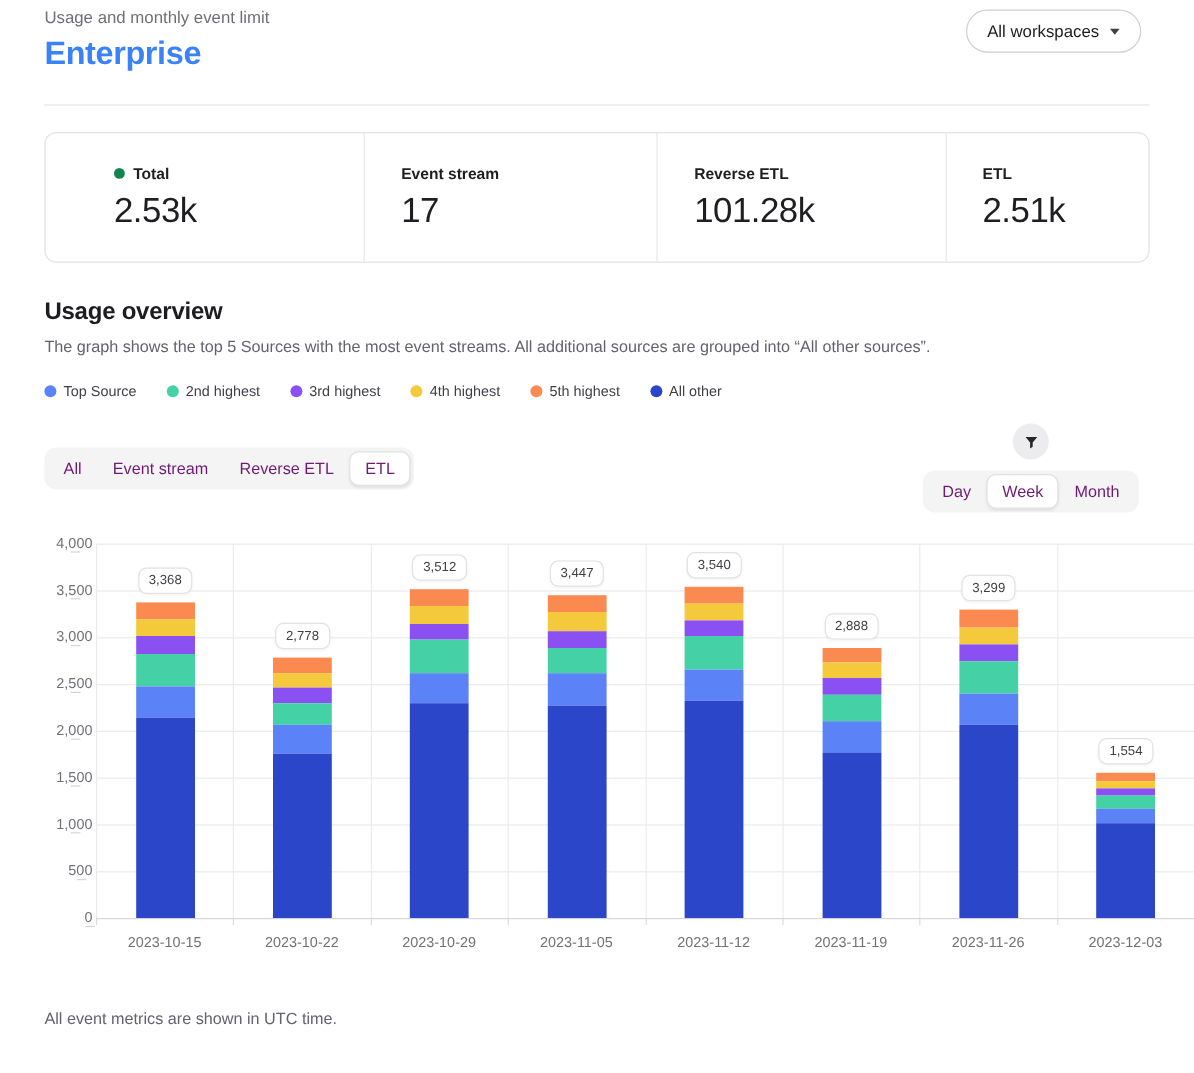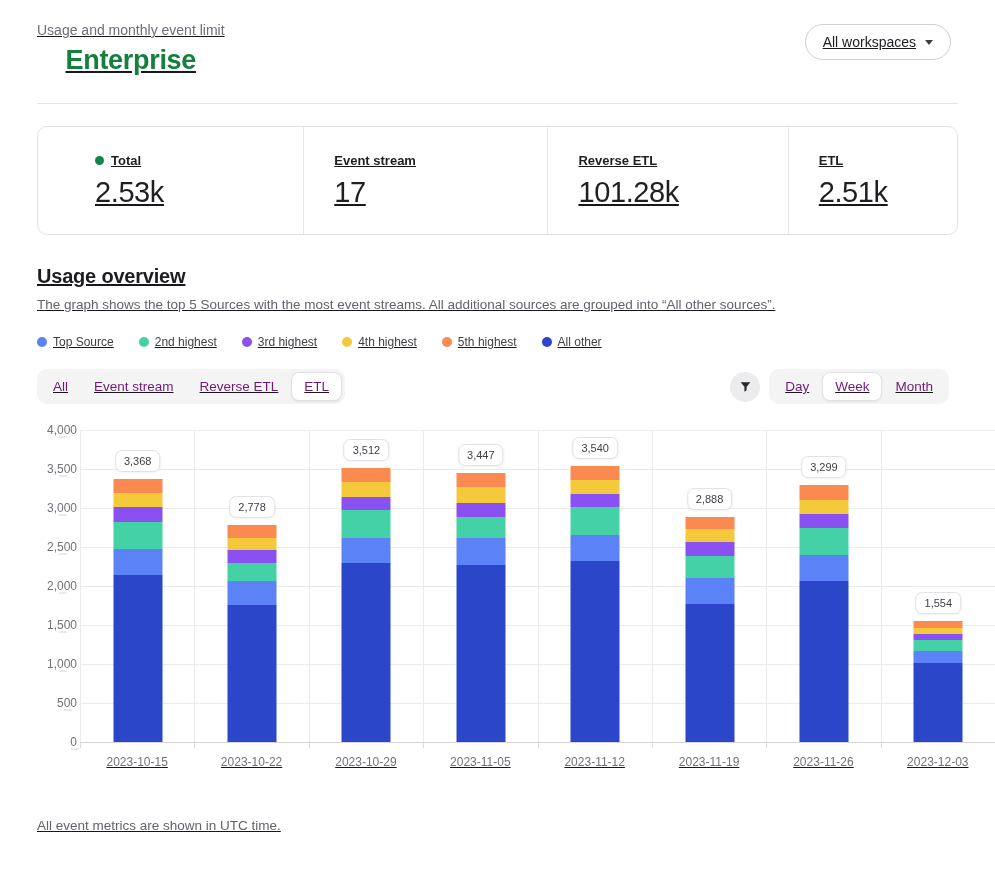--- a/index.html
+++ b/index.html
@@ -2,26 +2,26 @@
 <html><head>
 <meta charset="utf-8">
 <style>
   * { box-sizing: border-box; }
   html,body { margin:0; padding:0; }
   body {
     width: 995px; height: 894px; overflow: hidden;
     background: #ffffff; color: #18181b;
     font-family: "Liberation Sans", sans-serif;
   }
-  .page { padding-top: 20px; text-decoration: underline; }
+  .page { padding-top: 4px; }
 
   
   .header { display:flex; justify-content:space-between; align-items:flex-start; padding:0 44px 0 37px; }
   .eyebrow { font-size:14px; color:#6e6e78; margin:2px 0 7px; }
-  .title { font-size:27px; font-weight:600; letter-spacing:-0.3px; color:#15803d;text-align:center; }
+  .title { font-size:27px; font-weight:600; letter-spacing:-0.3px; color:#3b82f6; }
   .ws-btn { display:flex; align-items:center; gap:9px; border:1px solid #cfcfd4; border-radius:20px;
     padding:9px 17px; font-size:14px; font-weight:500; background:#fff; margin-top:4px; cursor:pointer; color:#1c1c21; }
   .chev { width:0; height:0; border-left:4.5px solid transparent; border-right:4.5px solid transparent; border-top:5.5px solid #3f3f46; margin-top:1px; }
   .hr { border-top:1px solid #e4e4e7; margin:27px 37px 0; }
 
   
   .section-sub { padding:0 37px; margin-top:31px; font-size:14px; color:#6e6e78; }
 
   
   .stats-card { margin:22px 37px 0; border:1px solid #e2e2e6; border-radius:10px; display:flex; height:109px;gap:40px; }
@@ -38,21 +38,21 @@
   
   .legend { padding:0 37px; margin-top:23px; display:flex; gap:25px; font-size:12px; color:#3f3f46; }
   .legend-item { display:flex; align-items:center; gap:6px; }
   .legend-dot { width:10px; height:10px; border-radius:50%; }
 
   
   .controls { padding:0 46px 0 37px; margin-top:20px; display:flex; justify-content:space-between; align-items:center; }
   .seg { background:#f4f4f5; border-radius:10px; padding:3px; display:flex; align-items:center; }
   .seg-item { padding:6px 12px; font-size:13.5px; color:#701a75; border-radius:8px; border:1px solid transparent; cursor:pointer; white-space:nowrap; background:transparent; font-family:inherit; }
   .seg-item.active { background:#fff; border-color:#e2e2e6; box-shadow:0 1px 2px rgba(0,0,0,.07); }
-  .right-controls { display:flex; align-items:center; gap:9px; }
+  .right-controls { display:flex; align-items:center; gap:9px;flex-direction:column; }
   .funnel-btn { width:30px; height:30px; border-radius:50%; background:#ececef; display:flex; align-items:center; justify-content:center; border:none; cursor:pointer; }
 
   
   .chart { margin:26px 0 0 37px; width:958px; position:relative; }
   .plot { position:relative; margin-left:43px; width:915px; height:312px; }
   .gridline { position:absolute; left:0; right:0; height:1px; background:#ebebee; }
   .axisline { position:absolute; left:0; right:0; bottom:-1px; height:1px; background:#d5d5da; z-index:2; }
   .col { position:absolute; top:0; bottom:0; border-left:1px solid #ebebee; }
   .bar { position:absolute; bottom:0; left:50%; transform:translateX(-50%); width:49px; display:flex; flex-direction:column-reverse; z-index:1; }
   .bar-seg { width:100%; }

